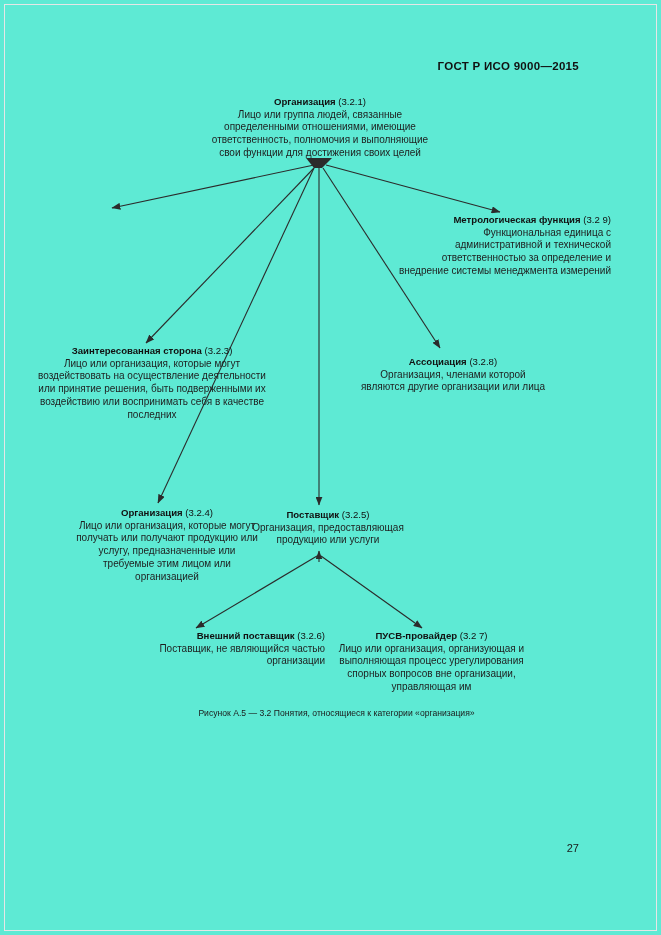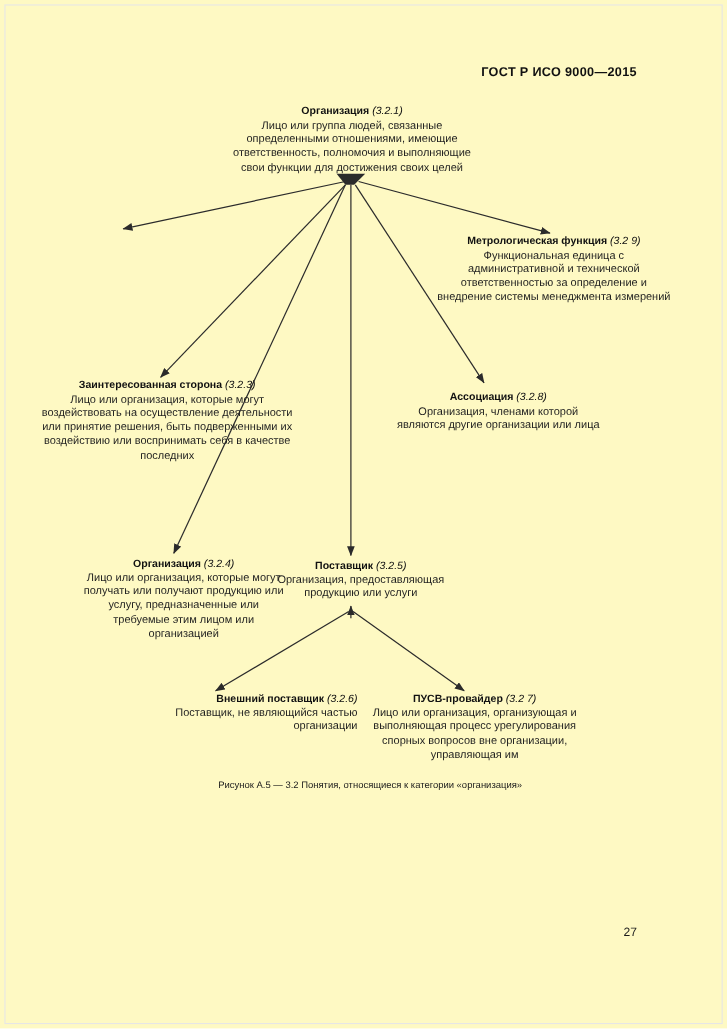--- a/index.html
+++ b/index.html
@@ -4,21 +4,21 @@
 <style>
   html, body {
     margin: 0;
     padding: 0;
     background: #ffffff;
   }
   #page {
     position: relative;
     width: 661px;
     height: 935px;
-    background: #fef9c3;
+    background: #5eead4;
     overflow: hidden;
     font-family: "Liberation Sans", "DejaVu Sans", sans-serif;
     color: #1a1a1a;
   }
   #page-border {
     position: absolute;
     left: 4px;
     top: 4px;
     width: 651px;
     height: 925px;
@@ -56,34 +56,33 @@
   .node-title {
     font-size: 9.6px;
     font-weight: bold;
     color: #111111;
     display: block;
     margin-bottom: 1px;
     white-space: nowrap;
   }
   .node-title .ref {
     font-weight: normal;
-    font-style: italic;
   }
   .node-desc {
     font-size: 10px;
     font-weight: normal;
     color: #1e1e1e;
     display: block;
     line-height: 1.28;
   }
 
   
   #node-organization      { left: 200px; top: 96px;  width: 240px; }
   #node-environment       { left: 28px;  top: 214px; width: 200px; }
-  #node-metrological      { left: 396px; top: 214px; width: 215px; }
+  #node-metrological      { left: 396px; top: 214px; width: 215px; text-align: right; }
   #node-interested-party  { left: 38px;  top: 345px; width: 228px; }
   #node-association       { left: 358px; top: 356px; width: 190px; }
   #node-consumer          { left: 72px;  top: 507px; width: 190px; }
   #node-supplier          { left: 238px; top: 509px; width: 180px; }
   #node-external-supplier { left: 140px; top: 630px; width: 185px; text-align: right; }
   #node-pusv-provider     { left: 334px; top: 630px; width: 195px; }
 
   
   .figure-caption {
     position: absolute;

